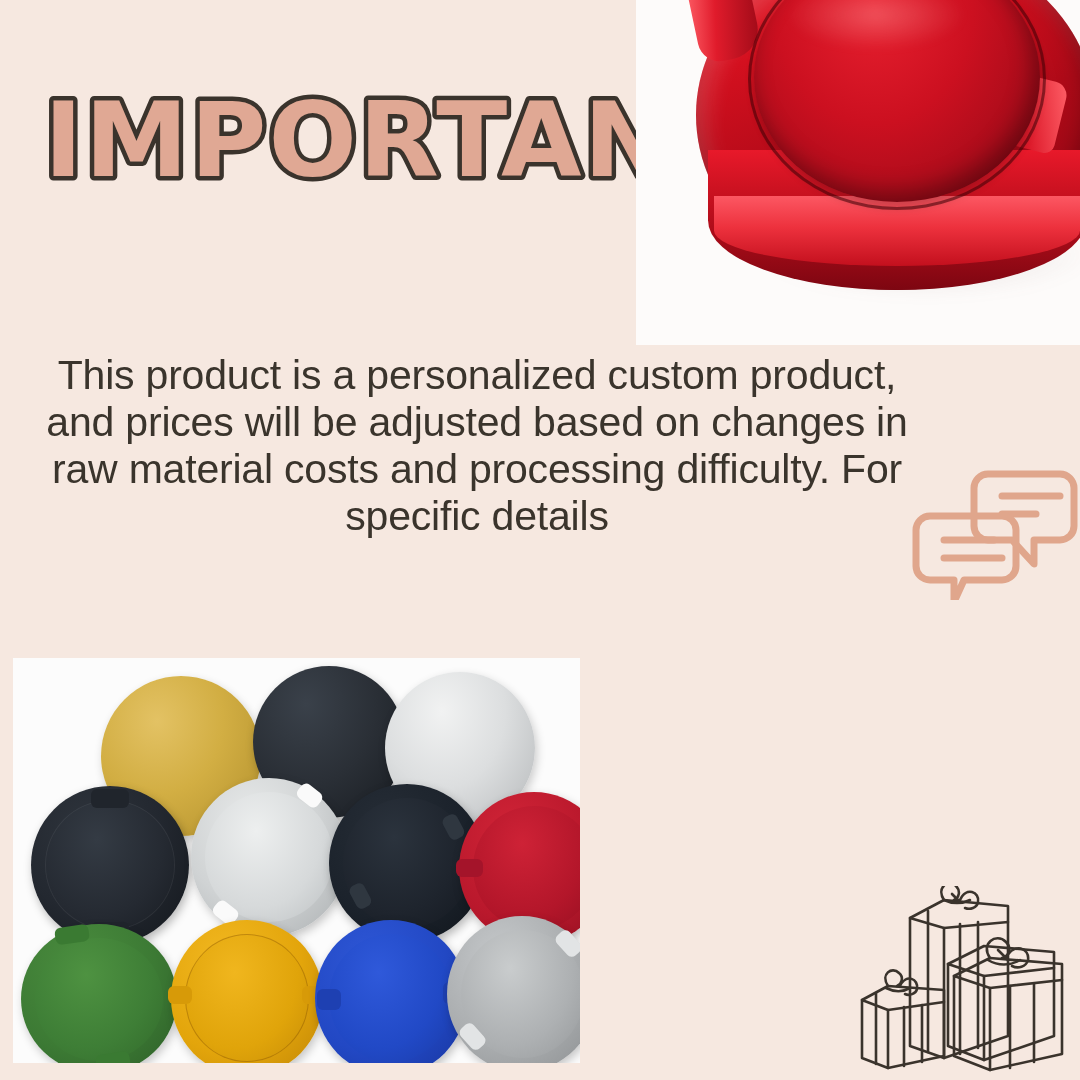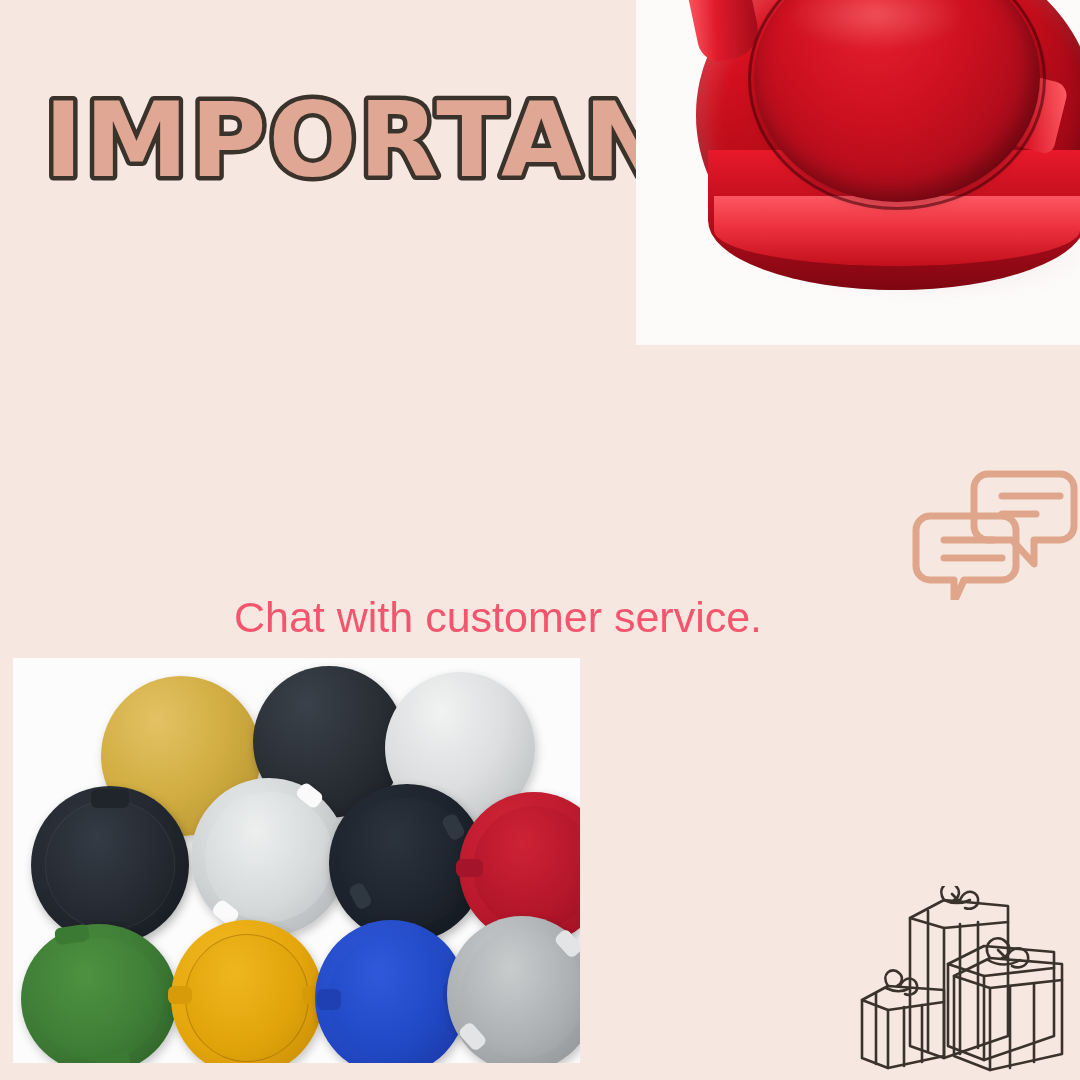--- a/index.html
+++ b/index.html
@@ -235,22 +235,22 @@
     <div class="case-outer"></div>
     <div class="case-tab-left"></div>
     <div class="case-rim-bottom"></div>
     <div class="case-groove"></div>
     <div class="case-tab-right"></div>
     <div class="case-lid"></div>
     <div class="case-lid-edge"></div>
     <div class="case-shine"></div>
   </div>
 
-
-  <div class="cta-text">Chat with customer service.</div>
+  <div class="body-text">This product is a personalized custom product, and prices will be adjusted based on changes in raw material costs and processing difficulty. For specific details</div>
+
 
   <div class="chat-icon">
     <svg viewBox="0 0 166 140" aria-hidden="true">
       <g fill="none" stroke="#E0A68C" stroke-width="7" stroke-linecap="round" stroke-linejoin="round">
 
         <path d="M76 14 h72 a14 14 0 0 1 14 14 v38 a14 14 0 0 1 -14 14 h-26 l0 24 -22 -24 h-24 a14 14 0 0 1 -14 -14 v-38 a14 14 0 0 1 14 -14 z"></path>
         <line x1="90" y1="36" x2="148" y2="36"></line>
         <line x1="90" y1="54" x2="124" y2="54"></line>
 
         <path d="M18 56 h72 a14 14 0 0 1 14 14 v36 a14 14 0 0 1 -14 14 h-38 l-10 22 0 -22 h-24 a14 14 0 0 1 -14 -14 v-36 a14 14 0 0 1 14 -14 z"></path>

